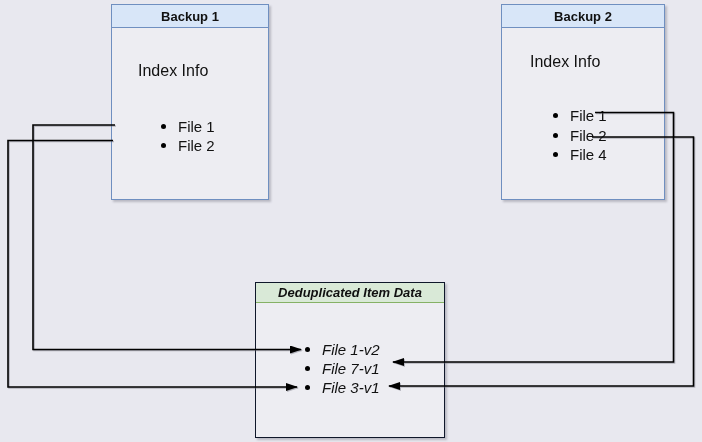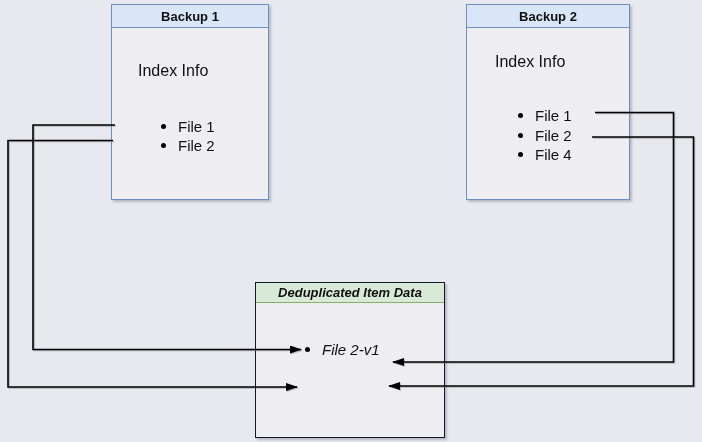--- a/index.html
+++ b/index.html
@@ -23,21 +23,21 @@
 
   .box-title{
     display:flex;align-items:center;justify-content:center;
     font-weight:bold;color:#111;
     font-size:13px;
   }
   .blue .box-title{background:#d8e6f8;border-bottom:1px solid #6f8fc0;height:22px;}
   .green .box-title{background:#d9e9d7;border-bottom:1px solid #85b165;height:19px;}
 
   #backup1{left:87px;top:4px;width:156px;height:194px;margin-left:24px;}
-  #backup2{left:466px;top:4px;width:162px;height:194px;}
+  #backup2{left:501px;top:4px;width:162px;height:194px;}
   #dedup  {left:255px;top:282px;width:188px;height:154px;}
 
   .index-label{
     position:absolute;
     font-size:16px;color:#111;
     line-height:16px;
     white-space:nowrap;
   }
   #backup1 .index-label{left:26px;top:58px;}
   #backup2 .index-label{left:28px;top:49px;}
@@ -109,21 +109,29 @@
         <span>File 4</span>
       </div>
     </div>
   </div>
 
   <div class="box green" id="dedup">
     <div class="box-title">Deduplicated Item Data</div>
     <div class="file-list">
       <div class="item">
         <span class="dot"></span>
-        <span>File 2-v1</span>
+        <span>File 1-v2</span>
+      </div>
+      <div class="item">
+        <span class="dot"></span>
+        <span>File 7-v1</span>
+      </div>
+      <div class="item">
+        <span class="dot"></span>
+        <span>File 3-v1</span>
       </div>
     </div>
   </div>
 
   <svg class="wires" viewBox="0 0 702 442" xmlns="http://www.w3.org/2000/svg">
     <defs>
       <marker id="arrowhead" markerWidth="13" markerHeight="10" refX="11" refY="4" orient="auto" markerUnits="userSpaceOnUse">
         <path d="M0,0 L12,4 L0,8 z" fill="#000"></path>
       </marker>
     </defs>

